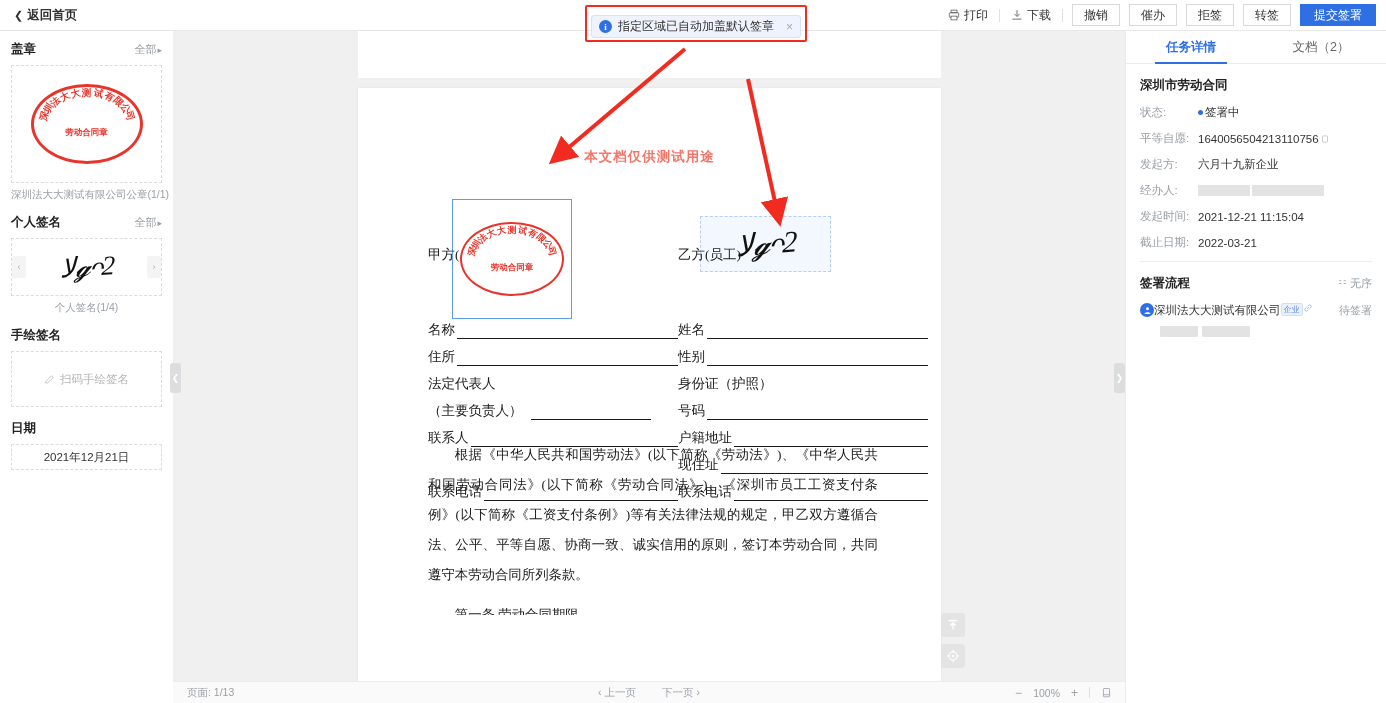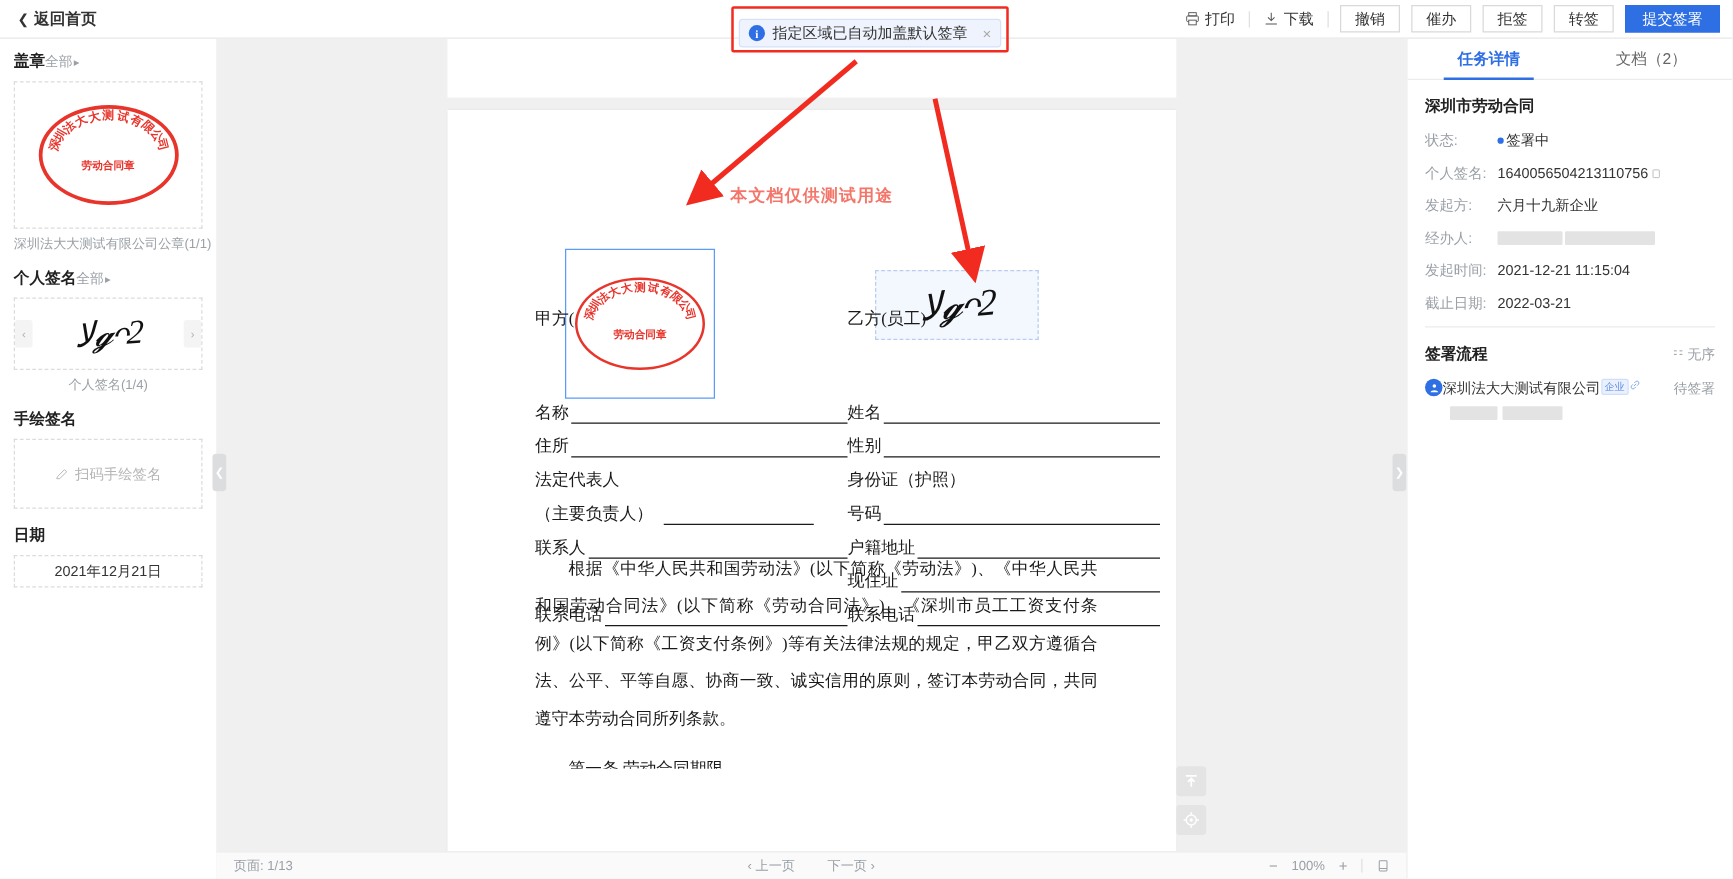--- a/index.html
+++ b/index.html
@@ -57,21 +57,21 @@
   }
   .notice-text { font-size:12px; color:#333; white-space:nowrap; }
   .notice-close { margin-left:auto; color:#a8a8a8; font-size:12px; cursor:pointer; padding-left:4px;}
 
   
   .sidebar-left {
     position:absolute; top:31px; left:0; width:173px; height:672px;
     background:#fff; padding:10px 11px 0 11px; overflow:hidden;
   }
   .sec-head {
-    display:flex; align-items:baseline; justify-content:flex-start;
+    display:flex; align-items:baseline; justify-content:space-between;
     margin-bottom:7px;
   }
   .sec-title { font-size:12.5px; color:#222; font-weight:700; }
   .sec-all { font-size:11px; color:#9aa0a6; cursor:pointer; }
   .sec-all .ar { font-size:9px; margin-left:1px; }
 
   .thumb {
     border:1px dashed #dcdcdc; background:#fff;
     display:flex; align-items:center; justify-content:center;
     position:relative; overflow:hidden;
@@ -548,21 +548,21 @@
 
       <div class="kv">
         <span class="kv-k">状态:</span>
         <span class="kv-v">
           <span class="dot"></span>
           <span>签署中</span>
         </span>
       </div>
 
       <div class="kv">
-        <span class="kv-k">个人签名:</span>
+        <span class="kv-k">平等自愿:</span>
         <span class="kv-v">
           <span>1640056504213110756</span>
           <svg class="copy-ic" width="9" height="10" viewBox="0 0 16 16">
             <rect x="2.5" y="2.5" width="9" height="11" rx="1" fill="none" stroke="#b9b9b9" stroke-width="1.3"></rect>
           </svg>
         </span>
       </div>
 
       <div class="kv">
         <span class="kv-k">发起方:</span>

